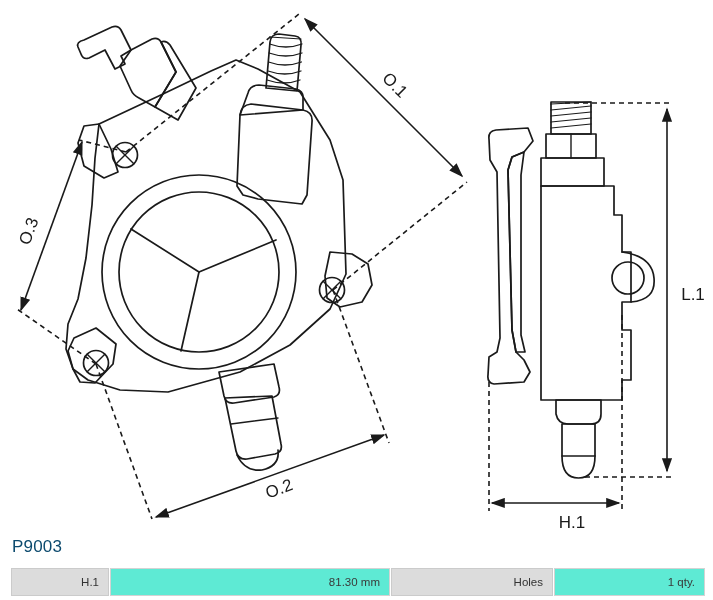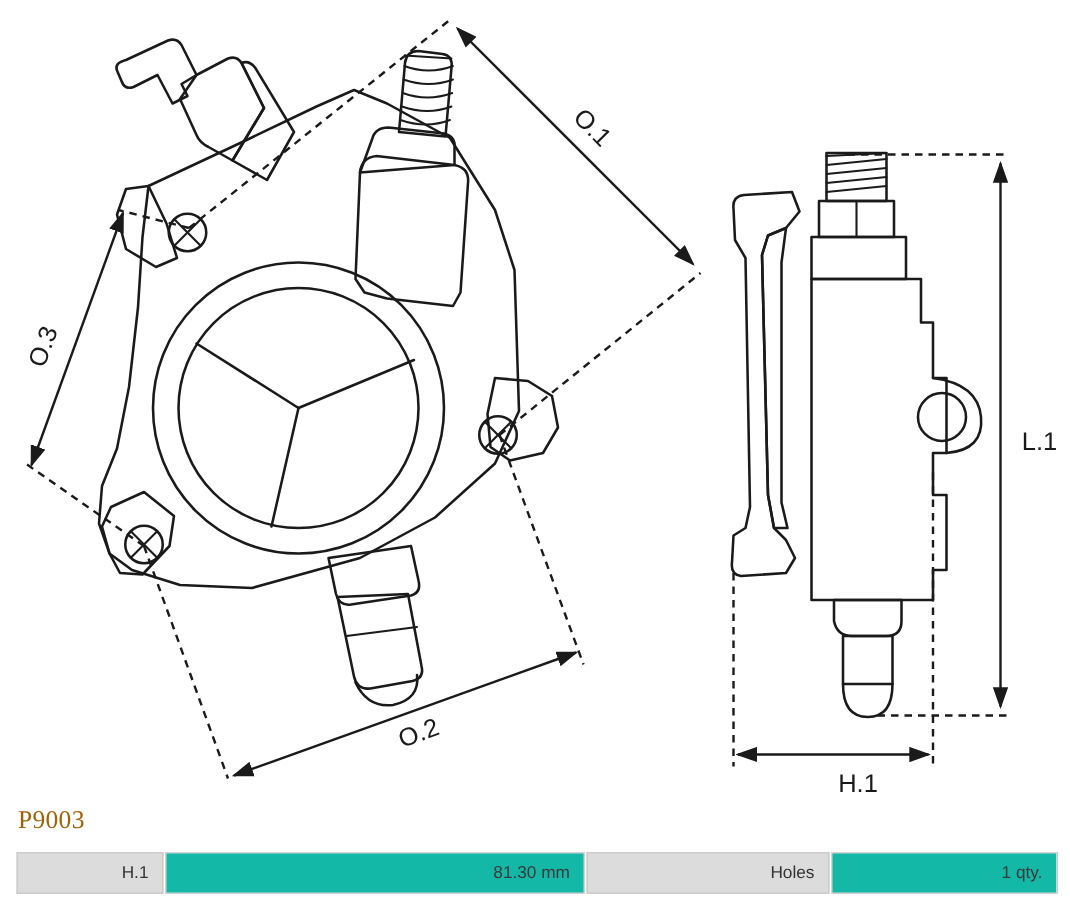--- a/index.html
+++ b/index.html
@@ -28,22 +28,22 @@
     display: block;
     width: 713px;
     height: 532px;
   }
 
   .part-number {
     position: absolute;
     left: 12px;
     top: 537px;
     font-size: 17px;
-    font-family: Liberation Serif, serif;
-    color: #a16207;
+    font-family: Liberation Sans, sans-serif;
+    color: #0c4a6e;
     letter-spacing: 0.2px;
     line-height: 20px;
     white-space: nowrap;
   }
 
   #spec-table {
     position: absolute;
     left: 10px;
     top: 568px;
     width: 693px;
@@ -55,21 +55,21 @@
   #spec-table td {
     height: 26px;
     padding: 0 9px;
     text-align: right;
     vertical-align: middle;
     border: 1px solid #d3d3d3;
     white-space: nowrap;
     overflow: hidden;
     text-overflow: ellipsis;
     color: #3a3a3a;
-    background: #14b8a6;
+    background: #5eead4;
   }
   #spec-table td.label-cell {
     background: #dcdcdc;
     border-color: #cbcbcb;
     color: #333333;
   }
   #spec-table col.c-label { width: 98px; }
   #spec-table col.c-value { width: 280px; }
   #spec-table col.c-label2 { width: 162px; }
   #spec-table col.c-value2 { width: 151px; }

